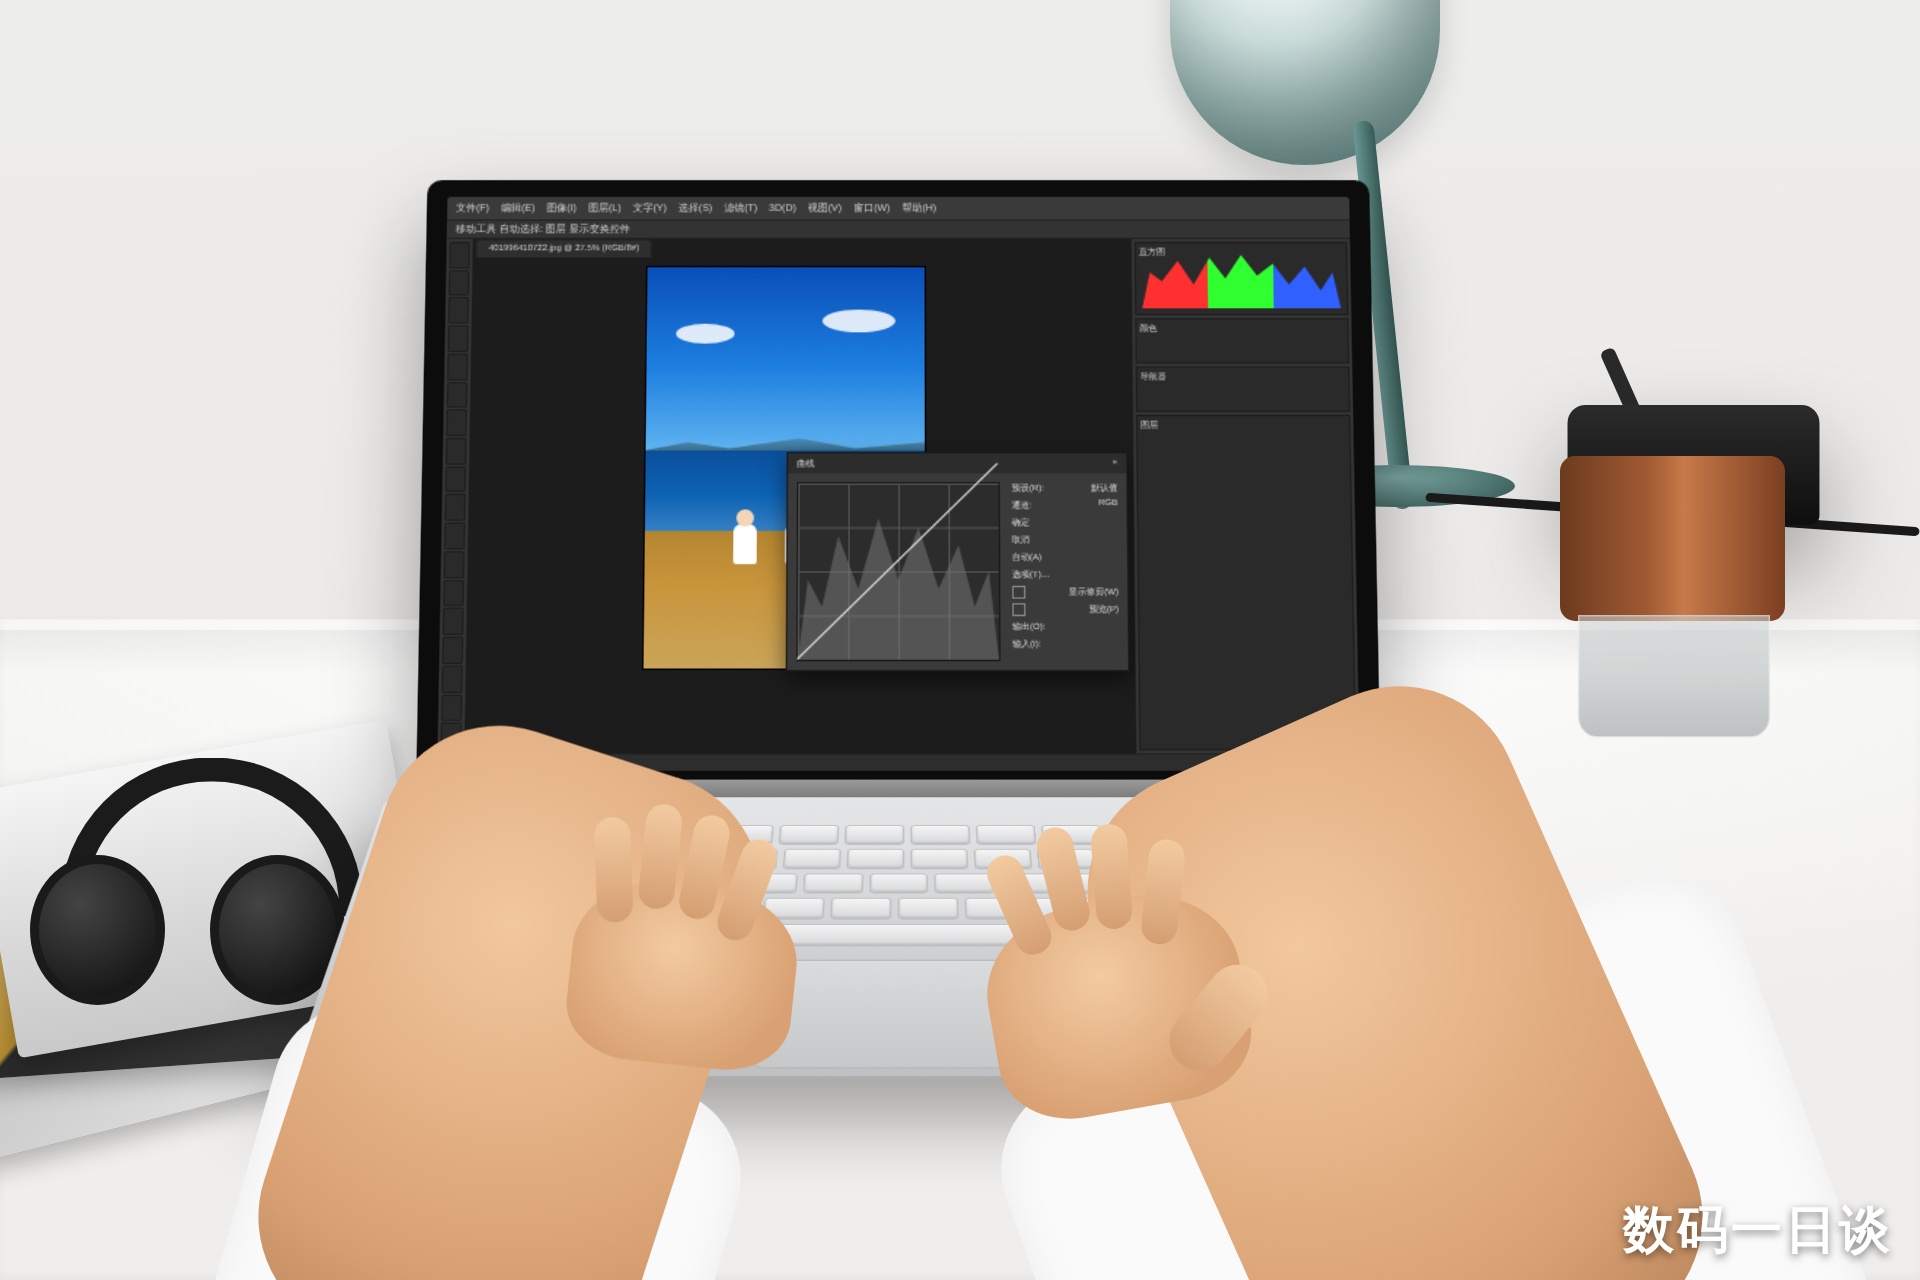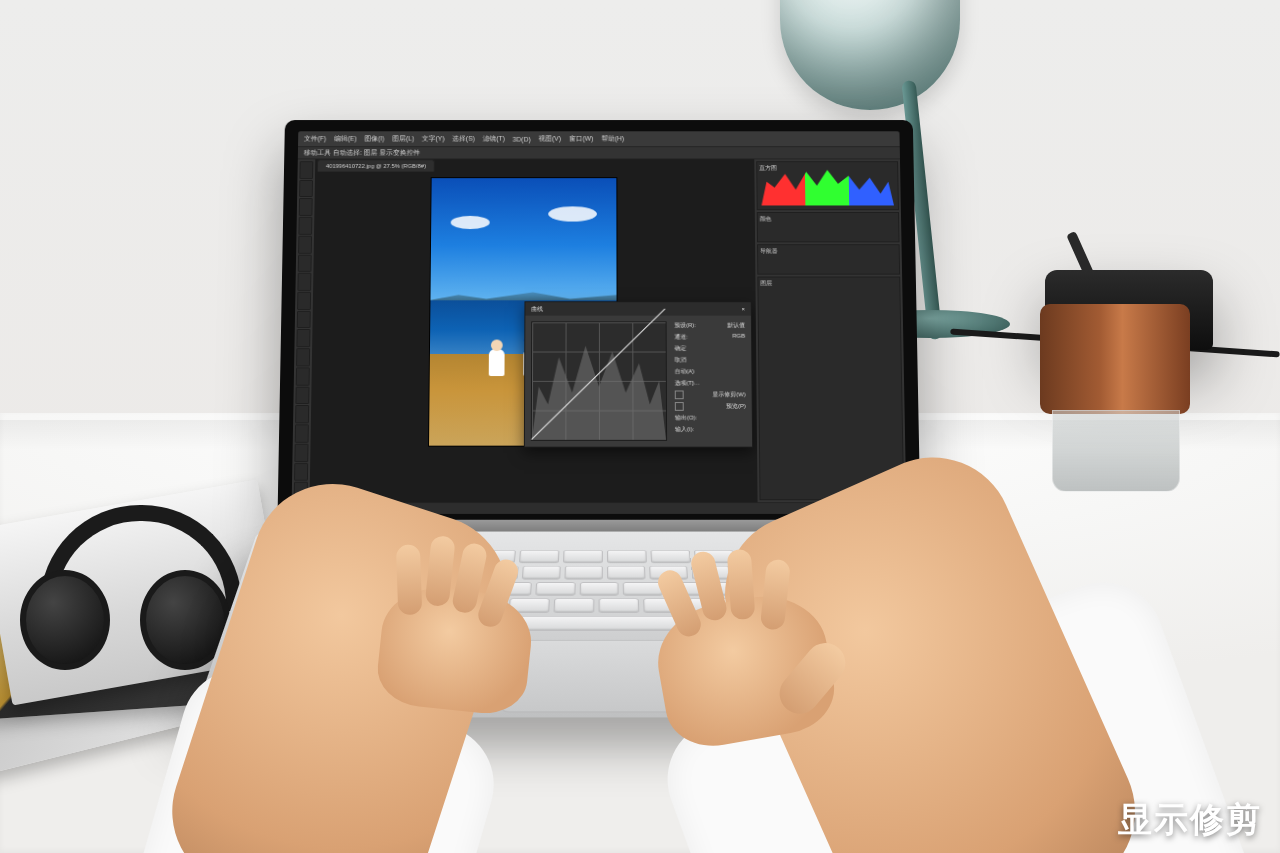--- a/index.html
+++ b/index.html
@@ -378,14 +378,14 @@
     <div class="finger f4"></div>
   </div>
   <div class="hand handR">
     <div class="finger f1"></div>
     <div class="finger f2"></div>
     <div class="finger f3"></div>
     <div class="finger f4"></div>
     <div class="thumbR"></div>
   </div>
 
-  <div class="watermark">显示修剪</div>
+  <div class="watermark">数码一日谈</div>
 </div>
 
 </body></html>

